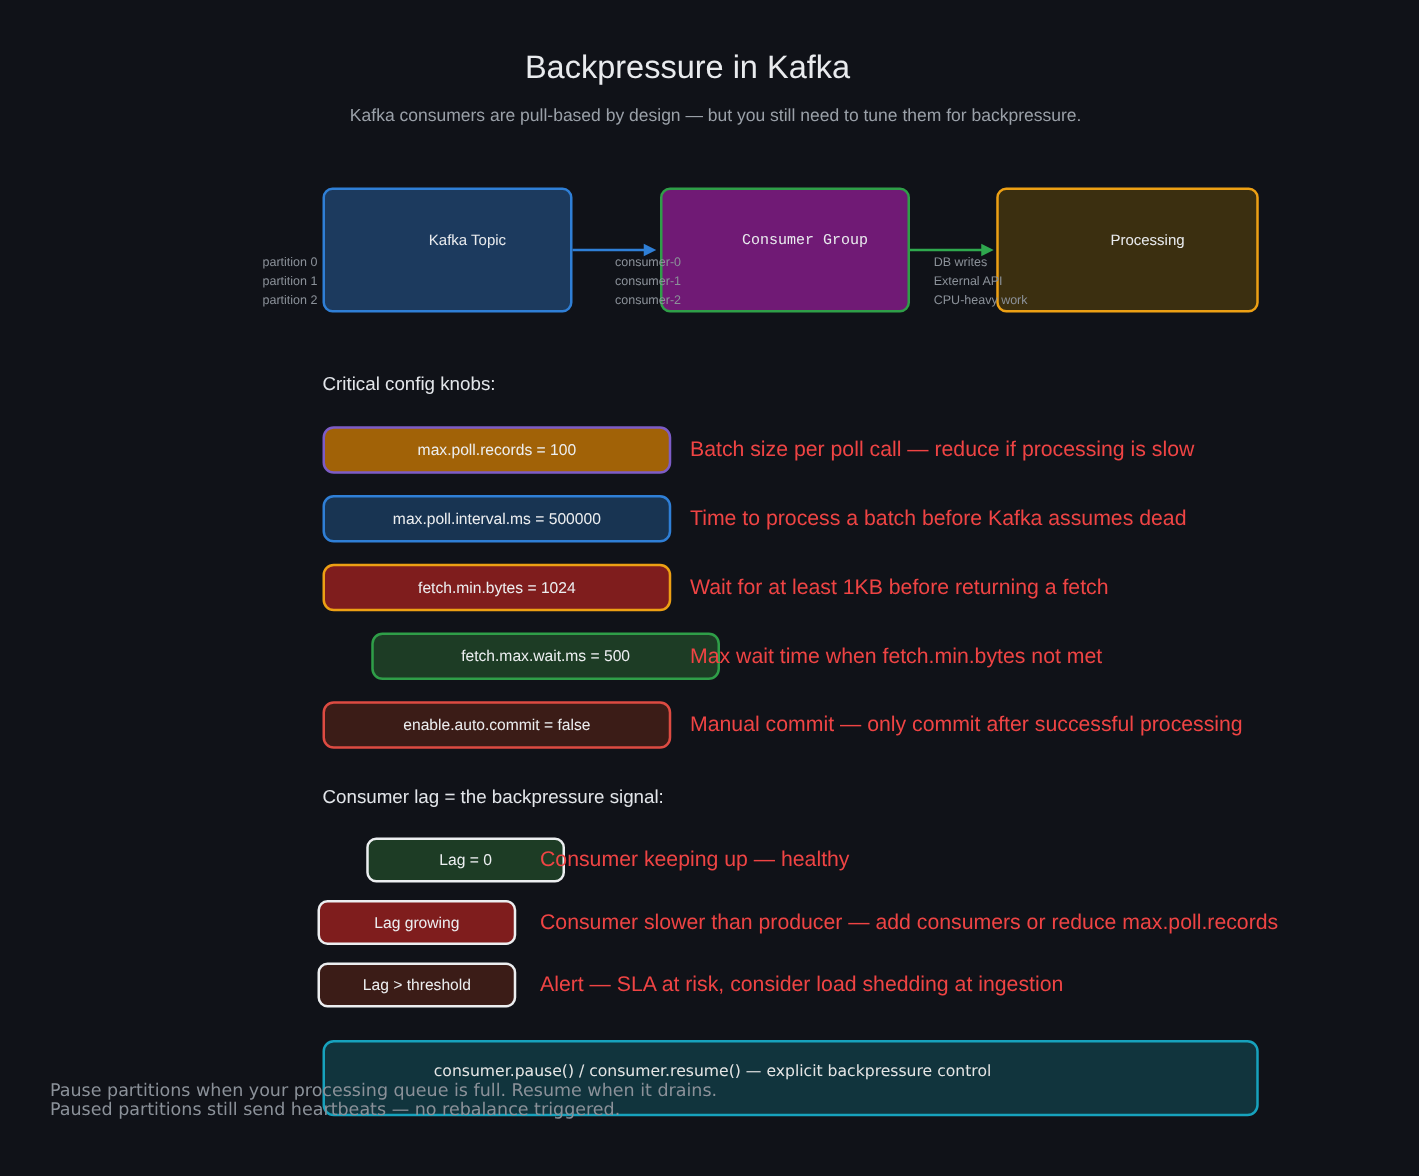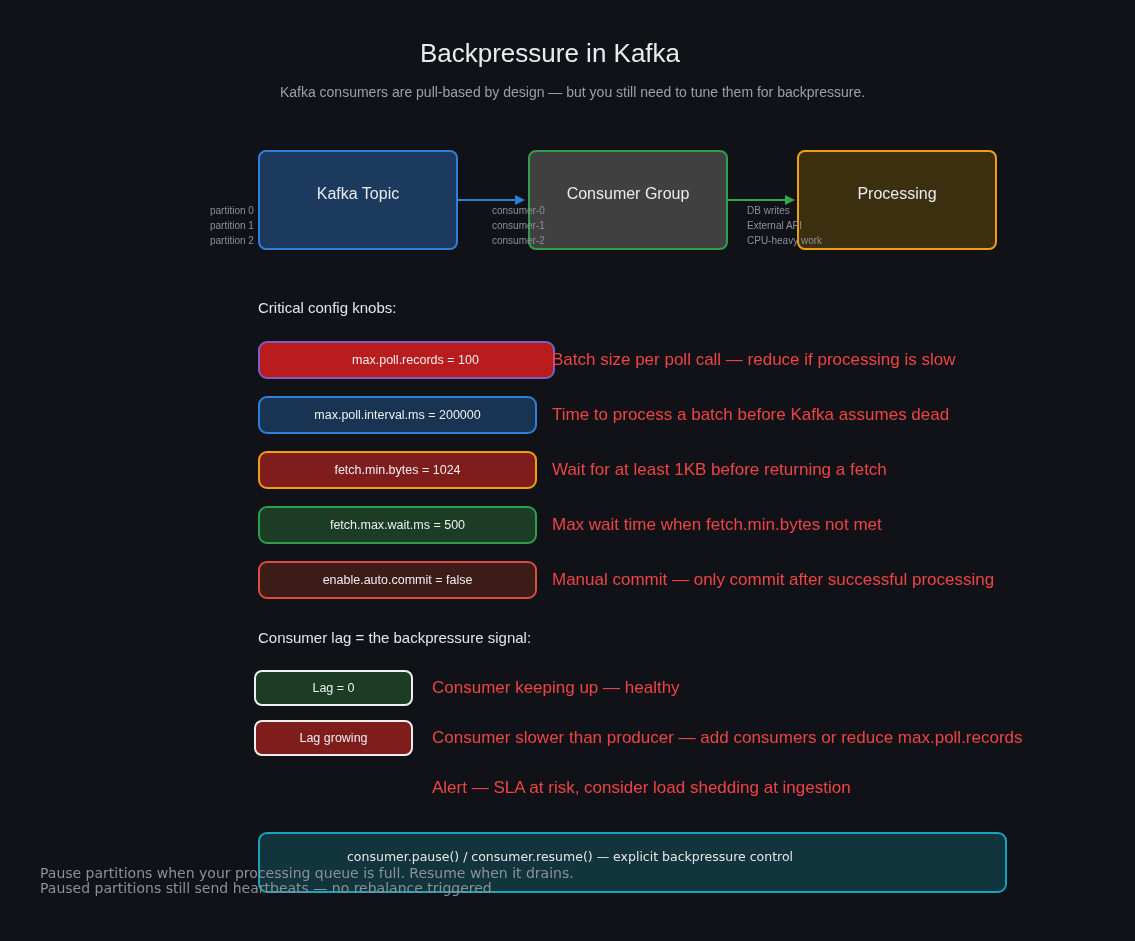--- a/index.html
+++ b/index.html
@@ -27,28 +27,28 @@
   }
 
   
   .node {
     top: 150px; width: 196px; height: 96px;
     border-radius: 8px;
     border: 2px solid;
     z-index: 1;
   }
   .node-label {
-    position: absolute; left: 0; top: 33px; width: 100%;
-    text-align: center;
-    font-size: 16px;
+    position: absolute; left: 16px; top: 33px; width: 100%;
+    text-align: center;
+    font-size: 12px;
     color: #e9ebee;
   }
   .node-blue   { left: 258px; background: #1c3a5e; border-color: #2f7fd6; }
-  .node-green  { left: 528px; background: #404040; border-color: #2f9e48; }
-  .node-orange { left: 797px; background: #3b2f10; border-color: #eda014; }
+  .node-green  { left: 528px; background: #701a75; border-color: #2f9e48; font-family: Liberation Mono, monospace; }
+  .node-orange { left: 797px; background: #3b2f10; border-color: #eda014; padding-left: 10px; }
 
   .sublabels {
     top: 203px;
     font-size: 10px;
     line-height: 15px;
     color: #8b9199;
     z-index: 2;
     white-space: nowrap;
   }
   .sub-partitions { left: 210px; }
@@ -88,24 +88,24 @@
   }
   .cfg-desc, .lag-desc {
     display: flex; align-items: center;
     font-size: 17px;
     color: #ef4444;
     white-space: nowrap;
   }
   .cfg-desc { left: 552px; height: 38px; }
   .cfg-1 { top: 341px; } .cfg-2 { top: 396px; } .cfg-3 { top: 451px; }
   .cfg-4 { top: 506px; } .cfg-5 { top: 561px; }
-  .box-purple { background: #b91c1c; border-color: #7d5cc6; padding-left: 18px; }
+  .box-purple { background: #a16207; border-color: #7d5cc6; }
   .box-blue   { background: #183452; border-color: #2f7fd6; }
   .box-orange { background: #7f1d1d; border-color: #eda014; }
-  .box-green  { background: #1d3c25; border-color: #2f9e48; }
+  .box-green  { background: #1d3c25; border-color: #2f9e48; margin-left: 39px; }
   .box-red    { background: #3b1c17; border-color: #dd4b42; }
 
   
   .lag-box {
     left: 254px; width: 155px; height: 32px;
     border-radius: 8px;
     border: 2px solid;
     display: flex; align-items: center; justify-content: center;
     font-size: 12.5px;
     color: #eceef0;
@@ -179,40 +179,41 @@
     </div>
   <div class="abs flow-arrow arrow-green">
       <div class="head"></div>
     </div>
 
   <div class="abs section-heading heading-config">Critical config knobs:</div>
 
   <div class="abs cfg-box cfg-1 box-purple">max.poll.records = 100</div>
   <div class="abs cfg-desc cfg-1">Batch size per poll call — reduce if processing is slow</div>
 
-  <div class="abs cfg-box cfg-2 box-blue">max.poll.interval.ms = 200000</div>
+  <div class="abs cfg-box cfg-2 box-blue">max.poll.interval.ms = 500000</div>
   <div class="abs cfg-desc cfg-2">Time to process a batch before Kafka assumes dead</div>
 
   <div class="abs cfg-box cfg-3 box-orange">fetch.min.bytes = 1024</div>
   <div class="abs cfg-desc cfg-3">Wait for at least 1KB before returning a fetch</div>
 
   <div class="abs cfg-box cfg-4 box-green">fetch.max.wait.ms = 500</div>
   <div class="abs cfg-desc cfg-4">Max wait time when fetch.min.bytes not met</div>
 
   <div class="abs cfg-box cfg-5 box-red">enable.auto.commit = false</div>
   <div class="abs cfg-desc cfg-5">Manual commit — only commit after successful processing</div>
 
   <div class="abs section-heading heading-lag">Consumer lag = the backpressure signal:</div>
 
   <div class="abs lag-box lag-1 box-green">Lag = 0</div>
   <div class="abs lag-desc lag-1">Consumer keeping up — healthy</div>
 
   <div class="abs lag-box lag-2 box-orange">Lag growing</div>
   <div class="abs lag-desc lag-2">Consumer slower than producer — add consumers or reduce max.poll.records</div>
 
+  <div class="abs lag-box lag-3 box-red">Lag &gt; threshold</div>
   <div class="abs lag-desc lag-3">Alert — SLA at risk, consider load shedding at ingestion</div>
 
   <div class="abs pause-box"></div>
   <div class="abs pause-title">consumer.pause() / consumer.resume() — explicit backpressure control</div>
   <div class="abs pause-line pause-line1">Pause partitions when your processing queue is full. Resume when it drains.</div>
   <div class="abs pause-line pause-line2">Paused partitions still send heartbeats — no rebalance triggered.</div>
 
 </div>
 
 </body></html>

